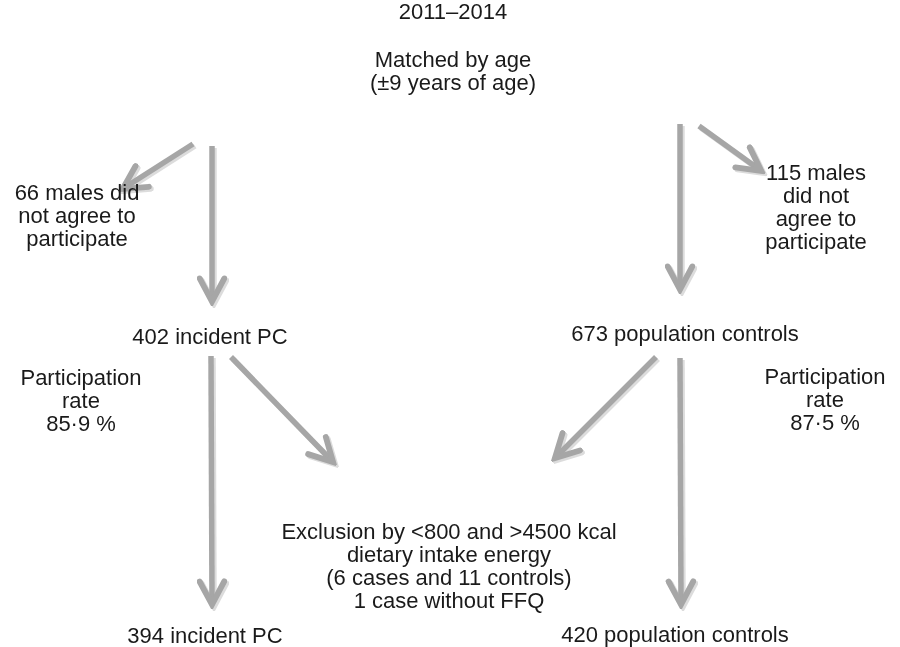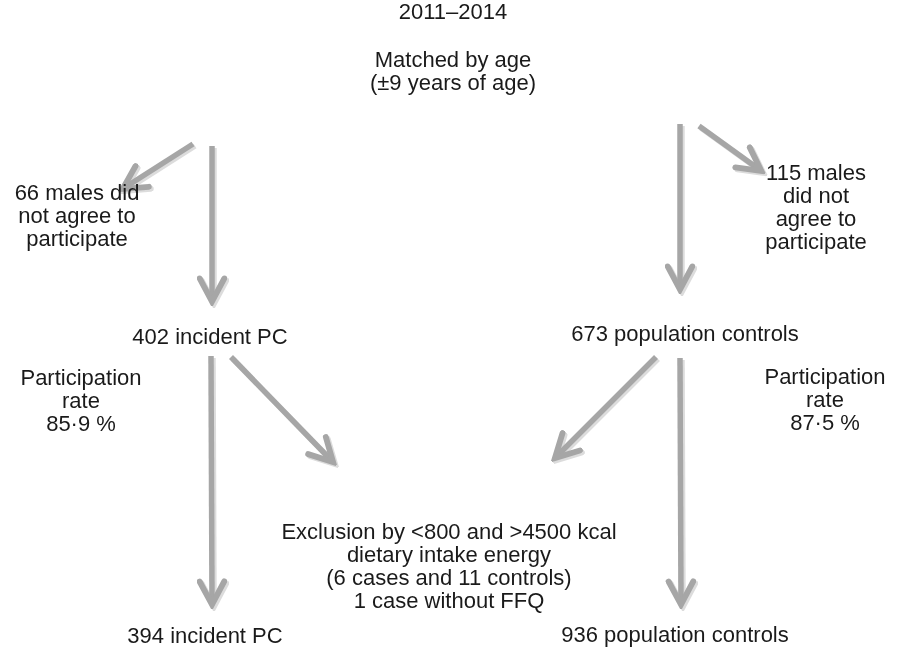--- a/index.html
+++ b/index.html
@@ -90,15 +90,15 @@
   <div class="node" style="left:744px; top:365px; width:162px;">Participation rate
 87·5 %</div>
 
   <div class="node" style="left:279px; top:488px; width:340px;margin-top:32px;">Exclusion by &lt;800 and &gt;4500 kcal
 dietary intake energy
 (6 cases and 11 controls)
 1 case without FFQ</div>
 
   <div class="node" style="left:105px; top:624px; width:200px;">394 incident PC</div>
 
-  <div class="node" style="left:550px; top:623px; width:250px;">936 population controls</div>
+  <div class="node" style="left:550px; top:623px; width:250px;">420 population controls</div>
 
 </div>
 
 </body></html>

